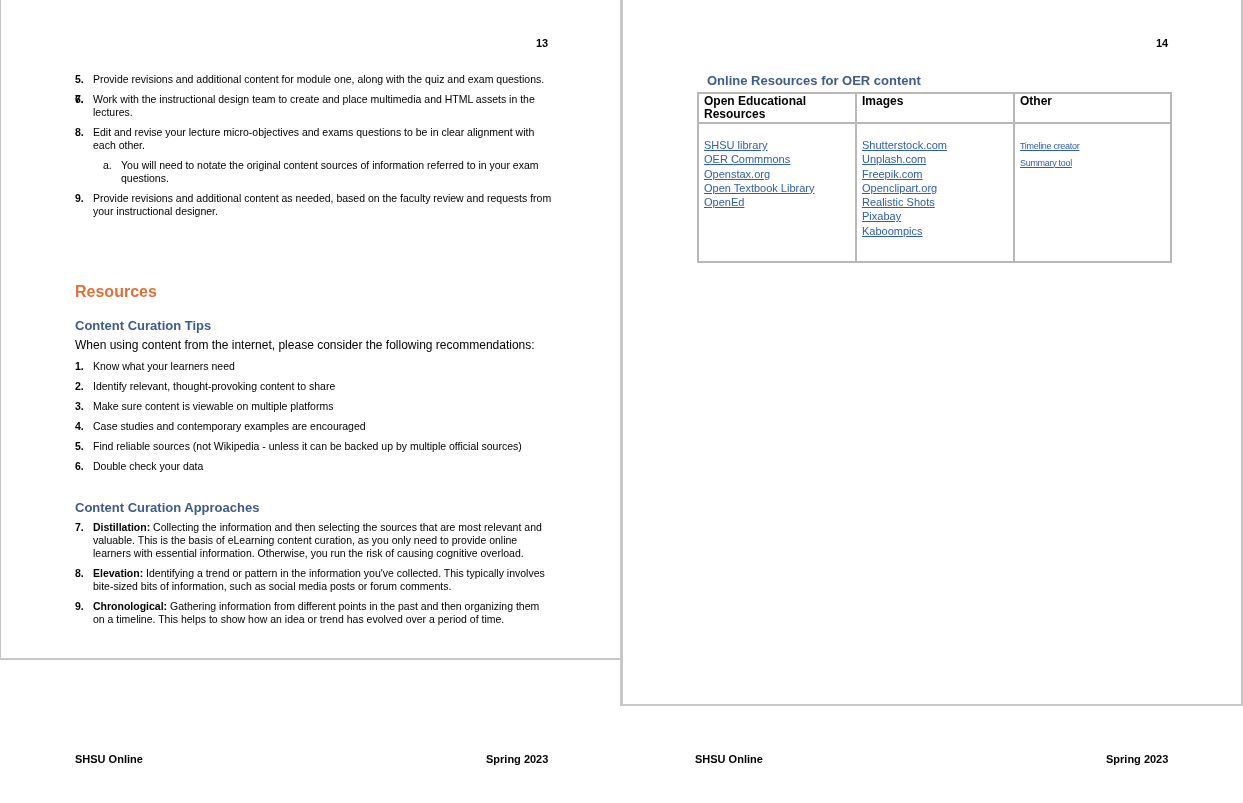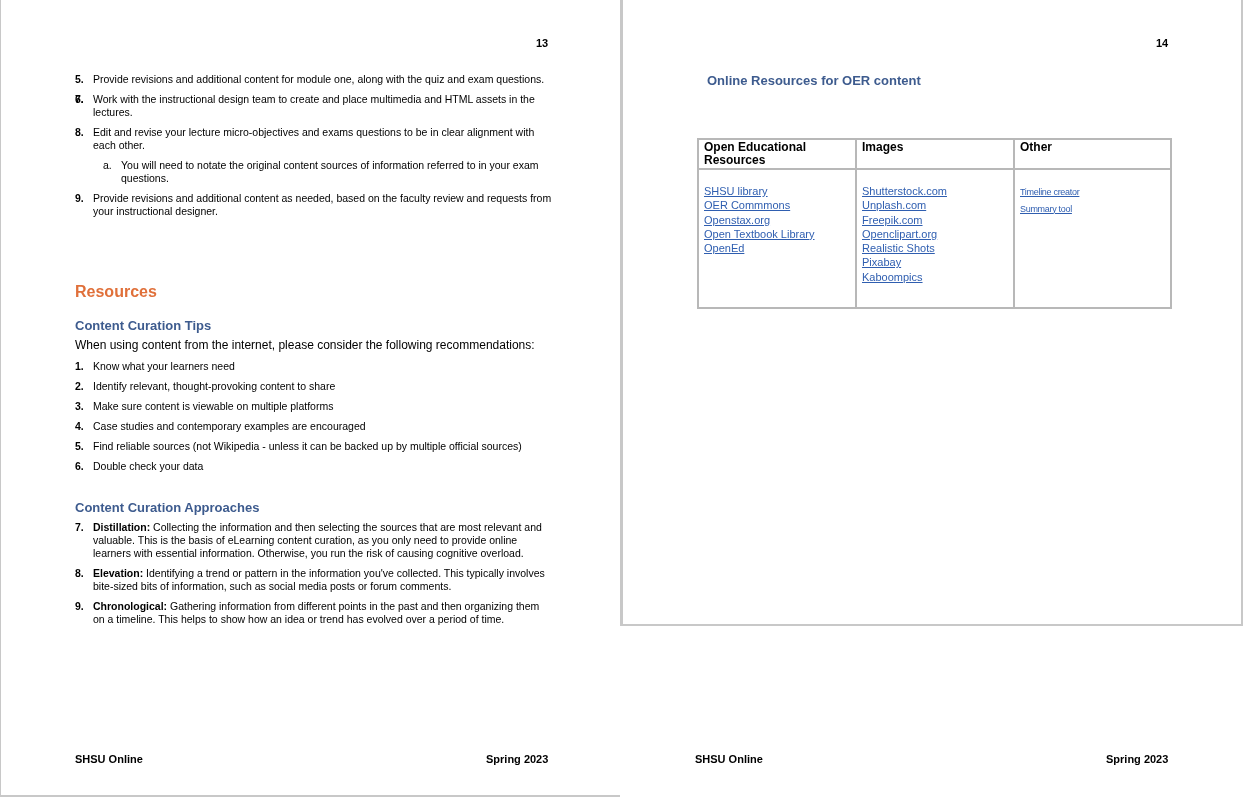--- a/index.html
+++ b/index.html
@@ -1,32 +1,32 @@
 <!DOCTYPE html>
 <html><head>
 <meta charset="utf-8">
 <style>
   html, body { margin:0; padding:0; }
   body { width:1243px; height:803px; background:#ffffff; position:relative; overflow:hidden;
          font-family:"Liberation Sans", sans-serif; color:#000; }
   .page { position:absolute; top:0; height:801px; background:#fff; }
   #page-left { left:0; width:620px; border-left:1px solid #c8c8c8; border-bottom:2px solid #c8c8c8; box-sizing:border-box; }
-  #page-right { left:620px; width:623px; border-left:3px solid #c8c8c8; border-right:2px solid #c8c8c8; border-bottom:2px solid #c8c8c8; box-sizing:border-box; height:626px; }
-  #page-left { height:797px; }
+  #page-right { left:620px; width:623px; border-left:3px solid #c8c8c8; border-right:2px solid #c8c8c8; border-bottom:2px solid #c8c8c8; box-sizing:border-box; height:706px; }
+  #page-left { height:660px; }
   .pnum { position:absolute; top:37px; font-size:11px; font-weight:bold; }
   .footer { position:absolute; top:753px; font-size:11px; font-weight:bold; }
   .ol { position:absolute; font-size:10.5px; line-height:13px; }
   .item { position:relative; padding-left:40px; }
   .item .n { position:absolute; left:22px; font-weight:bold; }
   .sub { position:relative; padding-left:68px; }
   .sub .n { position:absolute; left:50px; }
   .h-orange { position:absolute; color:#E0703A; font-weight:bold; font-size:16px; }
   .h-blue { position:absolute; color:#3D5B8E; font-weight:bold; font-size:13px; }
   .para { position:absolute; font-size:12px; }
-  table.oer { position:absolute; left:74px; top:92px; width:475px; border-collapse:collapse;margin-top:46px; }
+  table.oer { position:absolute; left:74px; top:92px; width:475px; border-collapse:collapse; }
   table.oer td, table.oer th { border:2px solid #b8b8b8; vertical-align:top; text-align:left; padding:1px 5px; }
   table.oer th { font-size:12px; font-weight:bold; height:24px; line-height:13px; }
   table.oer td { height:122px; padding-top:14px; }
   .lnk { display:block; color:#2f5eb0; text-decoration:underline; font-size:11px; line-height:14.3px; }
   .lnk.small { font-size:9px; line-height:16.5px; letter-spacing:-0.3px; }
 </style>
 </head>
 <body>
 
 <div class="page" id="page-left">

